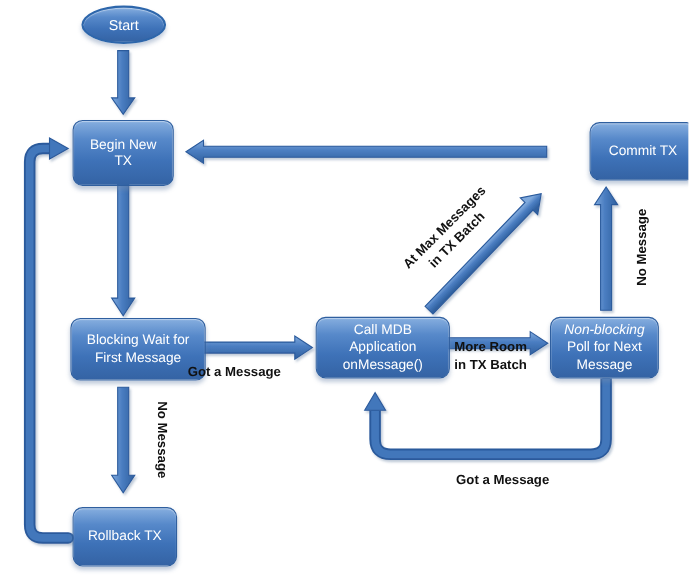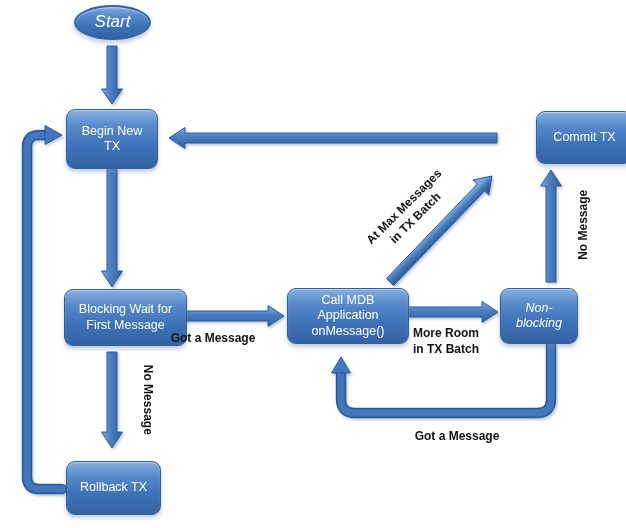--- a/index.html
+++ b/index.html
@@ -12,21 +12,21 @@
     position:absolute; z-index:2;
     display:flex; flex-direction:column; align-items:center; justify-content:center;
     text-align:center; color:#ffffff; font-size:12.5px; line-height:1.22;
     border-radius:9px; border:1px solid var(--node-border,#2f5f9f);
     background:linear-gradient(180deg,#86aedf 0%, #5789ca 28%, #3e72b8 62%, #3463a4 100%);
     box-shadow:0 3px 4px rgba(115,140,175,.45), inset 0 1px 1px rgba(255,255,255,.45);
     padding:2px 12px; box-sizing:border-box;
   }
   .node .italic { font-style:italic; }
   .oval {
-    border-radius:50%; border:2px solid #2d66ab; font-size:17px; padding:0;font-style:italic;
+    border-radius:50%; border:2px solid #2d66ab; font-size:13px; padding:0;
   }
   .elabel {
     position:absolute; z-index:3; font-weight:bold; font-size:12px;
     color:var(--label-text,#111111); text-align:center; line-height:1.3;
     white-space:nowrap;
   }
   .rot90  { transform:rotate(90deg); }
   .rotm90 { transform:rotate(-90deg); }
   .rotm45 { transform:rotate(-45deg); white-space:normal; }
 </style>
@@ -117,38 +117,39 @@
   </div>
 
   <div class="node" style="left:66px; top:461px; width:95px; height:54px;">
     <span>Rollback TX</span>
   </div>
 
   <div class="node" style="left:287px; top:288px; width:122px; height:56px;">
     <span>Call MDB Application onMessage()</span>
   </div>
 
-  <div class="node" style="left:500px; top:288px; width:78px; height:56px; padding:2px 6px;">
+  <div class="node" style="left:500px; top:288px; width:99px; height:56px; padding:2px 6px;">
     <span class="italic">Non-blocking</span>
+    <span>Poll for Next Message</span>
   </div>
 
   <div class="node" style="left:500px; top:111px; width:97px; height:53px;margin-left:36px;">
     <span>Commit TX</span>
   </div>
 
   <div class="elabel" style="left:153px; top:331px; width:120px;">Got a Message</div>
 
   <div class="elabel rot90" style="left:105px; top:392px; width:84px;">No Message</div>
 
   <div class="elabel rotm45" style="left:345px; top:197px; width:130px;">
     <div>At Max Messages</div>
     <div>in TX Batch</div>
   </div>
 
-  <div class="elabel" style="left:396px; top:326px; width:100px;">
+  <div class="elabel" style="left:396px; top:308px; width:100px;">
     <div>More Room</div>
     <div>in TX Batch</div>
   </div>
 
   <div class="elabel rotm90" style="left:542px; top:217px; width:84px;">No Message</div>
 
   <div class="elabel" style="left:397px; top:429px; width:120px;">Got a Message</div>
 
 </div>
 

